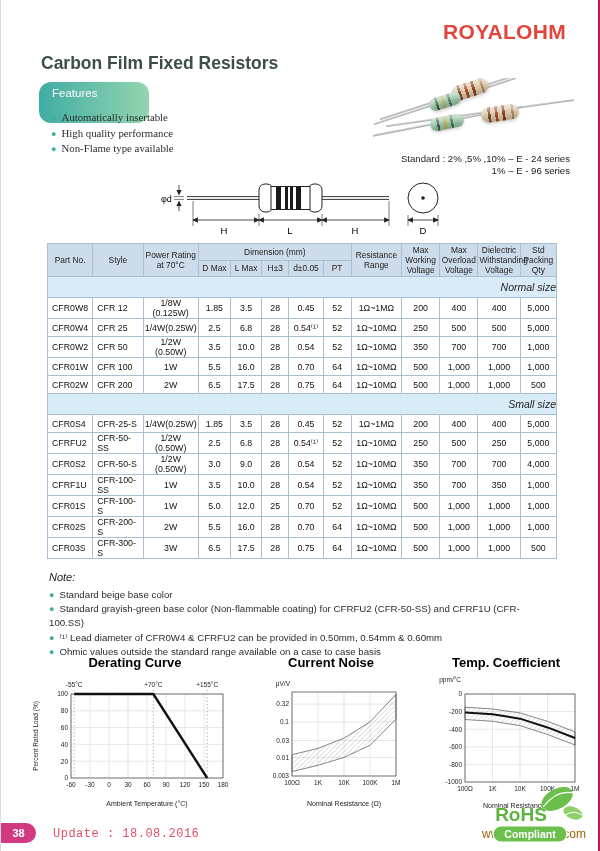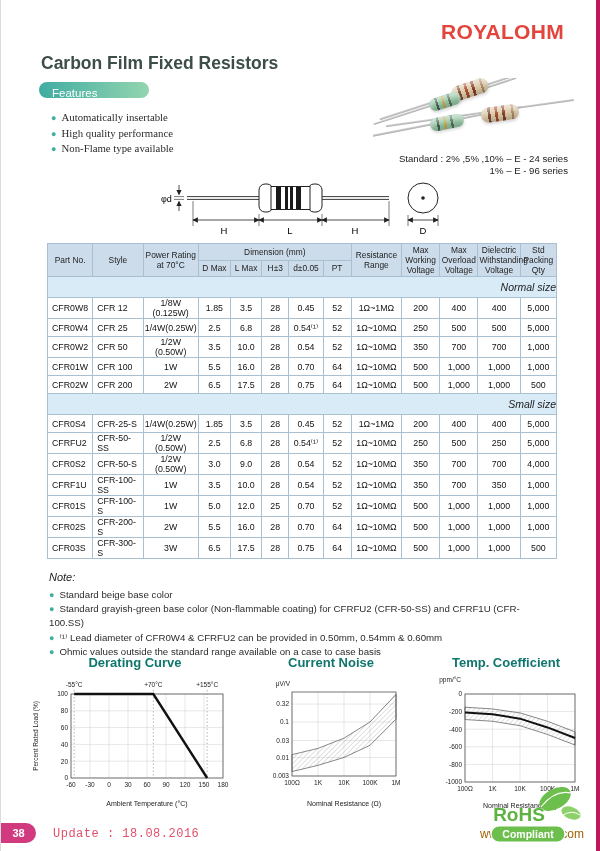--- a/index.html
+++ b/index.html
@@ -1,24 +1,24 @@
 <!DOCTYPE html>
 <html><head>
 <meta charset="utf-8">
 <style>
   * { box-sizing: border-box; margin: 0; padding: 0; }
   body { background:#ececec; font-family:"Liberation Sans","DejaVu Sans",sans-serif; }
   .page { position:relative; width:600px; height:851px; margin:0 auto; background:#fff;
-          border-left:1px solid #dcdcdc; border-right:4px solid #be185d; overflow:hidden; }
+          border-left:1px solid #dcdcdc; border-right:2px solid #be185d; overflow:hidden; }
 
   .brand-logo { position:absolute; top:20px; right:32px; font-size:21px; font-weight:bold;
                 color:#e2453c; letter-spacing:0.3px; }
   .page-title { position:absolute; top:53px; left:40px; font-size:17.5px; font-weight:700; color:#3d4e47; }
 
-  .features-badge { position:absolute; top:82px; left:38px; width:110px; height:16px;
+  .features-badge { position:absolute; top:82px; left:38px; width:110px; height:41px;
                     border-radius:12px; background:linear-gradient(90deg,#40aca2,#93d5b0);
                     color:#fff; font-size:11.5px; line-height:23px; padding-left:13px; }
   .feature-list { position:absolute; top:110px; left:50px; list-style:none; width:330px;font-family:Liberation Serif, serif; }
   .feature-list li { font-size:10.8px; color:#2c2c2c; line-height:14.5px; }
   .feature-list li .dot, .note-list li .dot { color:#3fae9f; margin-right:5px; font-size:9px; }
 
   .resistor-photo { position:absolute; top:78px; left:372px; width:206px; height:78px; overflow:hidden; }
   .wire { position:absolute; height:2px; background:linear-gradient(#d6d6d6,#a9a9a9); border-radius:1px; }
   .res-body { position:absolute; border-radius:8px;
               box-shadow: inset 0 4px 5px rgba(255,255,255,.55), inset 0 -4px 5px rgba(0,0,0,.18), 0 2px 3px rgba(0,0,0,.15); }
@@ -39,21 +39,21 @@
 
   .notes { position:absolute; top:571px; left:48px; width:480px; }
   .notes .note-heading { font-size:11px; color:#222; margin-bottom:5px;font-style:italic; }
   .note-list { list-style:none; }
   .note-list li { font-size:9.7px; color:#2c2c2c; line-height:14.2px; }
 
   .chart { position:absolute; top:655px; text-align:center; }
   #chart-derating { left:28px; width:212px; }
   #chart-noise    { left:250px; width:160px; }
   #chart-tempco   { left:418px; width:174px; }
-  .chart-title { font-size:13px; font-weight:600; color:#0f766e; margin-bottom:0; }
+  .chart-title { font-size:13px; font-weight:600; color:#000000; margin-bottom:0; }
   .chart svg text { fill:#222; }
 
   .page-number-badge { position:absolute; left:0; bottom:8px; width:35px; height:20px; background:#d23a7f;
                        border-radius:0 10px 10px 0; color:#fff; font-size:11px; font-weight:bold;
                        line-height:20px; text-align:center; }
   .update-date { position:absolute; left:52px; bottom:10px; font-family:"Liberation Mono","DejaVu Sans Mono",monospace;
                  font-size:12px; color:#e0506a; letter-spacing:0.5px; }
   .site-url { position:absolute; left:0; right:12px; bottom:10px; text-align:right; color:#a16207; font-size:12px; }
   .rohs-badge { position:absolute; right:15px; bottom:4px; width:92px; height:64px; }
 </style>

